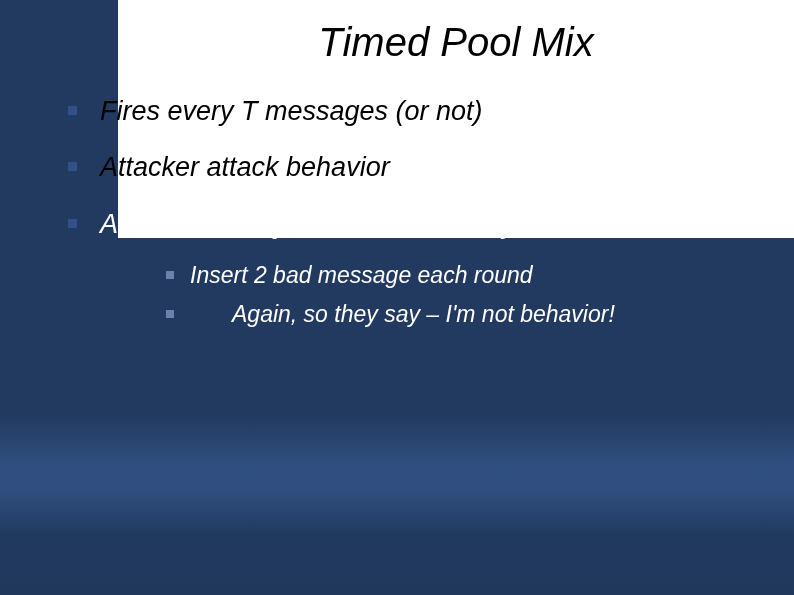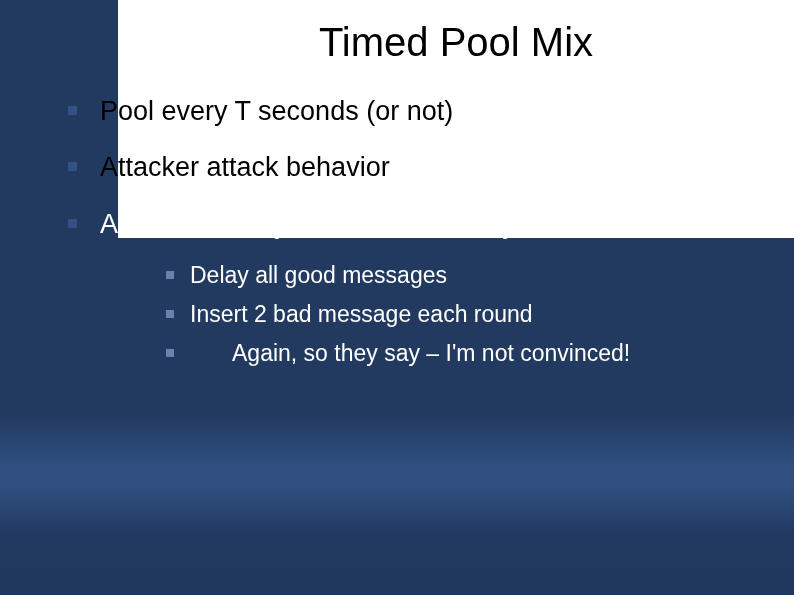--- a/index.html
+++ b/index.html
@@ -1,15 +1,15 @@
 <!DOCTYPE html>
 <html><head>
 <meta charset="utf-8">
 <style>
-  * { margin: 0; padding: 0; box-sizing: border-box; }
+  * { margin: 0; padding: 0; box-sizing: border-box; font-style: italic; }
   html, body { width: 794px; height: 595px; overflow: hidden; }
   body {
     font-family: Arial, Helvetica, sans-serif;
     background: #27426f;
     position: relative;
   }
   .slide {
     width: 794px;
     height: 595px;
     position: relative;
@@ -101,35 +101,32 @@
 </head>
 <body>
 
 <div class="slide">
   <div class="white-panel"></div>
   <div class="content">
     <h1 class="title">Timed Pool Mix</h1>
 
     <ul class="bullets-l1">
       <li class="dark">
-        <span>Pool every T seconds (or not)</span>
+        <span>Fires every T messages (or not)</span>
       </li>
       <li class="dark">
         <span>Attacker attack behavior</span>
       </li>
       <li class="light">
         <span>Attacker can try to flush over many rounds</span>
 
         <ul class="bullets-l2">
           <li>
-            <span>Delay all good messages</span>
-          </li>
-          <li>
             <span>Insert 2 bad message each round</span>
           </li>
           <li>
-            <div class="indent-line">Again, so they say – I'm not convinced!</div>
+            <div class="indent-line">Again, so they say – I'm not behavior!</div>
           </li>
         </ul>
       </li>
     </ul>
   </div>
 </div>
 
 </body></html>

